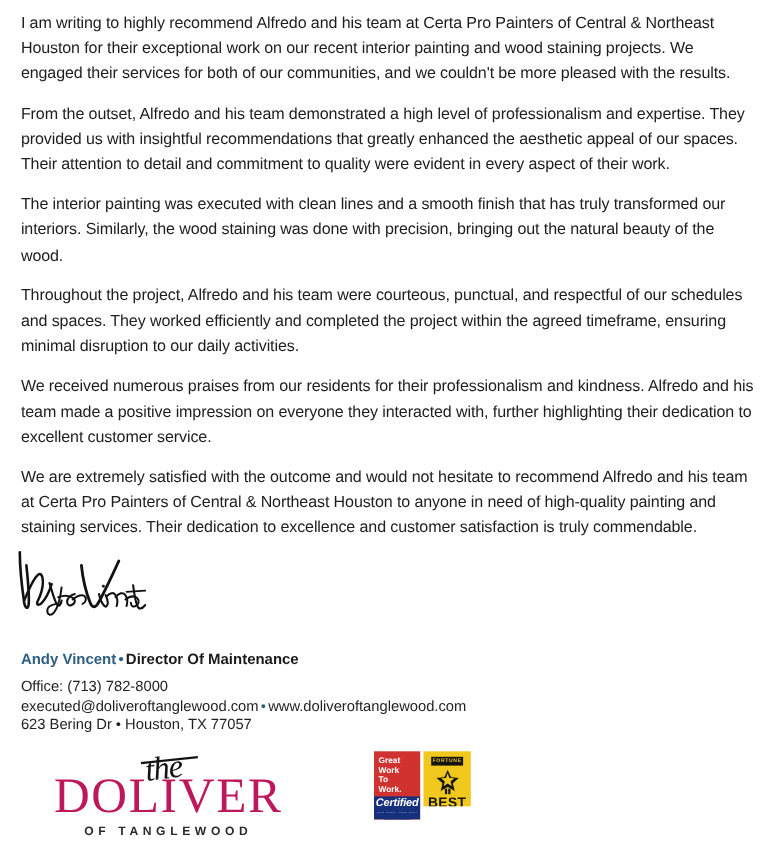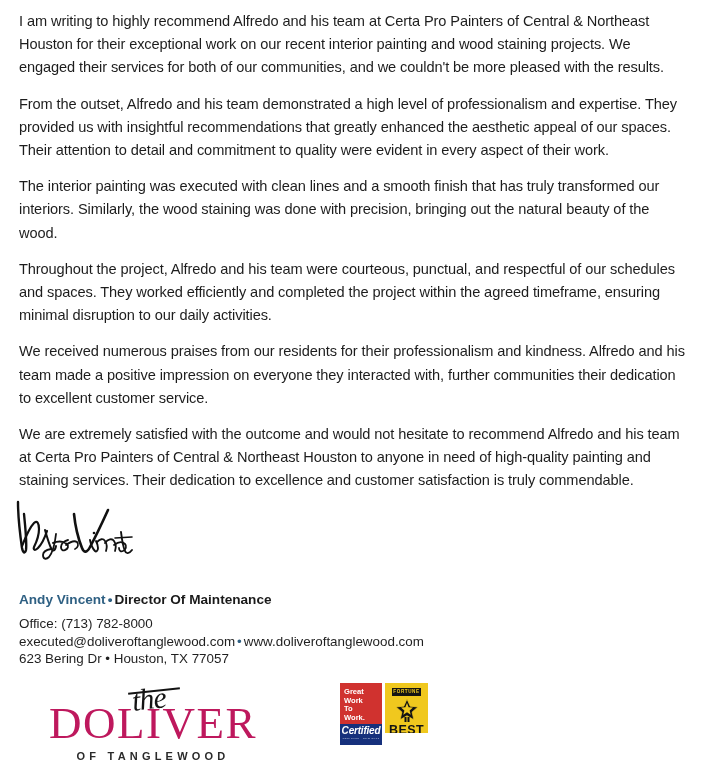--- a/index.html
+++ b/index.html
@@ -244,21 +244,21 @@
 </head>
 <body>
 
 <div class="page">
 
   <div class="letter-body">
     <p class="para tight">I am writing to highly recommend Alfredo and his team at Certa Pro Painters of Central &amp; Northeast Houston for their exceptional work on our recent interior painting and wood staining projects. We engaged their services for both of our communities, and we couldn't be more pleased with the results.</p>
     <p class="para tight">From the outset, Alfredo and his team demonstrated a high level of professionalism and expertise. They provided us with insightful recommendations that greatly enhanced the aesthetic appeal of our spaces. Their attention to detail and commitment to quality were evident in every aspect of their work.</p>
     <p class="para tight">The interior painting was executed with clean lines and a smooth finish that has truly transformed our interiors. Similarly, the wood staining was done with precision, bringing out the natural beauty of the wood.</p>
     <p class="para tight">Throughout the project, Alfredo and his team were courteous, punctual, and respectful of our schedules and spaces. They worked efficiently and completed the project within the agreed timeframe, ensuring minimal disruption to our daily activities.</p>
-    <p class="para tight">We received numerous praises from our residents for their professionalism and kindness. Alfredo and his team made a positive impression on everyone they interacted with, further communities their dedication to excellent customer service.</p>
+    <p class="para tight">We received numerous praises from our residents for their professionalism and kindness. Alfredo and his team made a positive impression on everyone they interacted with, further highlighting their dedication to excellent customer service.</p>
     <p class="para tight">We are extremely satisfied with the outcome and would not hesitate to recommend Alfredo and his team at Certa Pro Painters of Central &amp; Northeast Houston to anyone in need of high-quality painting and staining services. Their dedication to excellence and customer satisfaction is truly commendable.</p>
   </div>
 
 
   <div class="signature-mark">
     <svg width="130" height="66" viewBox="0 0 130 66" xmlns="http://www.w3.org/2000/svg">
       <g fill="none" stroke="#111111" stroke-linecap="round" stroke-linejoin="round">
         <path d="M10 6 C10 20, 12 38, 14 52 C15 57, 17 58, 18 54 C19 46, 17 28, 16 18" stroke-width="2.4"></path>
         <path d="M14 50 C18 40, 22 31, 26 27 C29 24, 31 27, 31 33 C31 40, 28 47, 26 51 C25 54, 27 55, 30 52 C34 48, 37 41, 39 35" stroke-width="2.2"></path>
         <path d="M37 34 C39 41, 41 48, 43 52 C45 56, 47 55, 48 50" stroke-width="2"></path>

